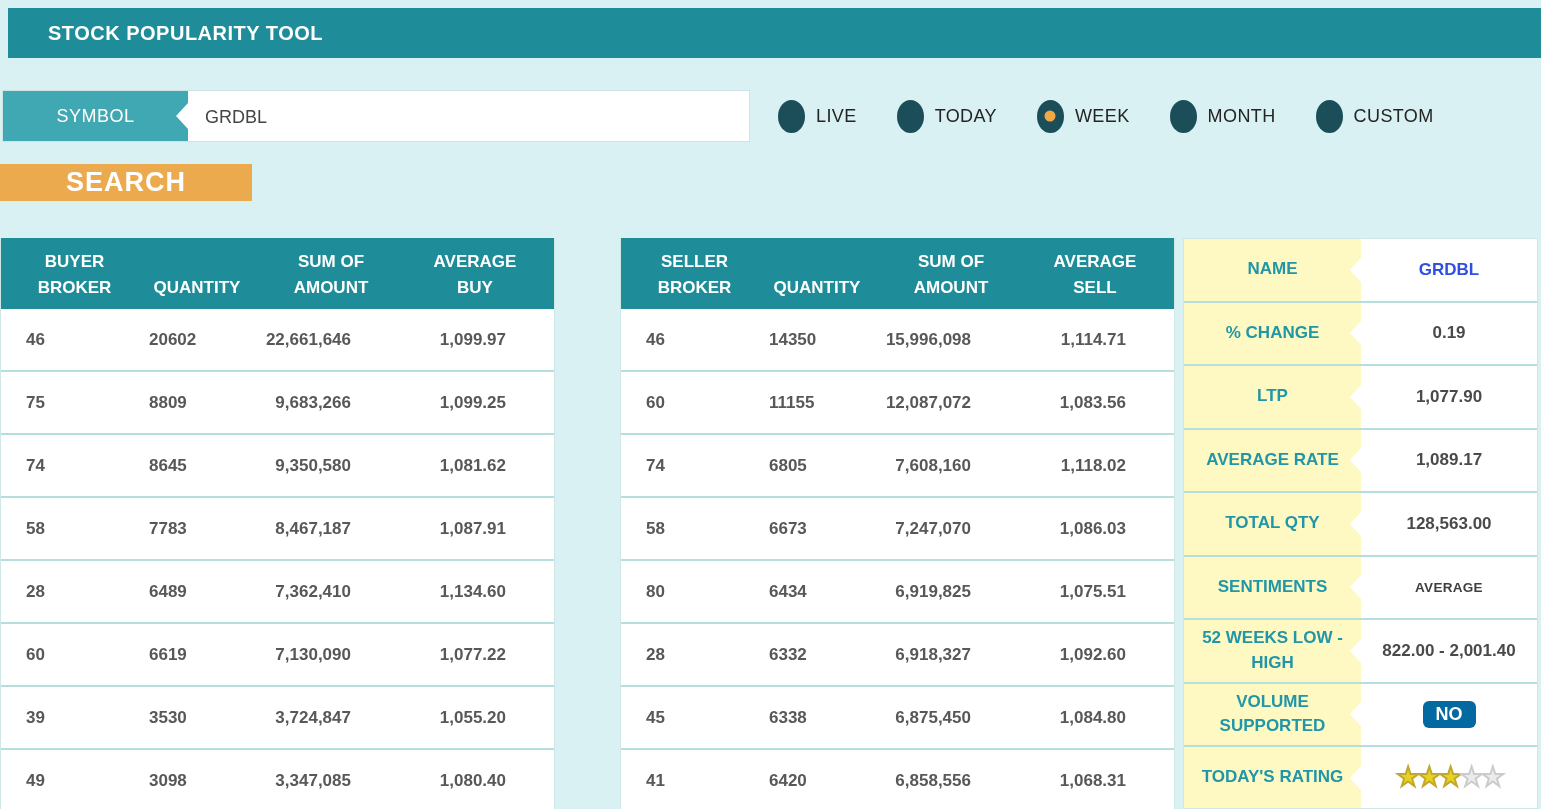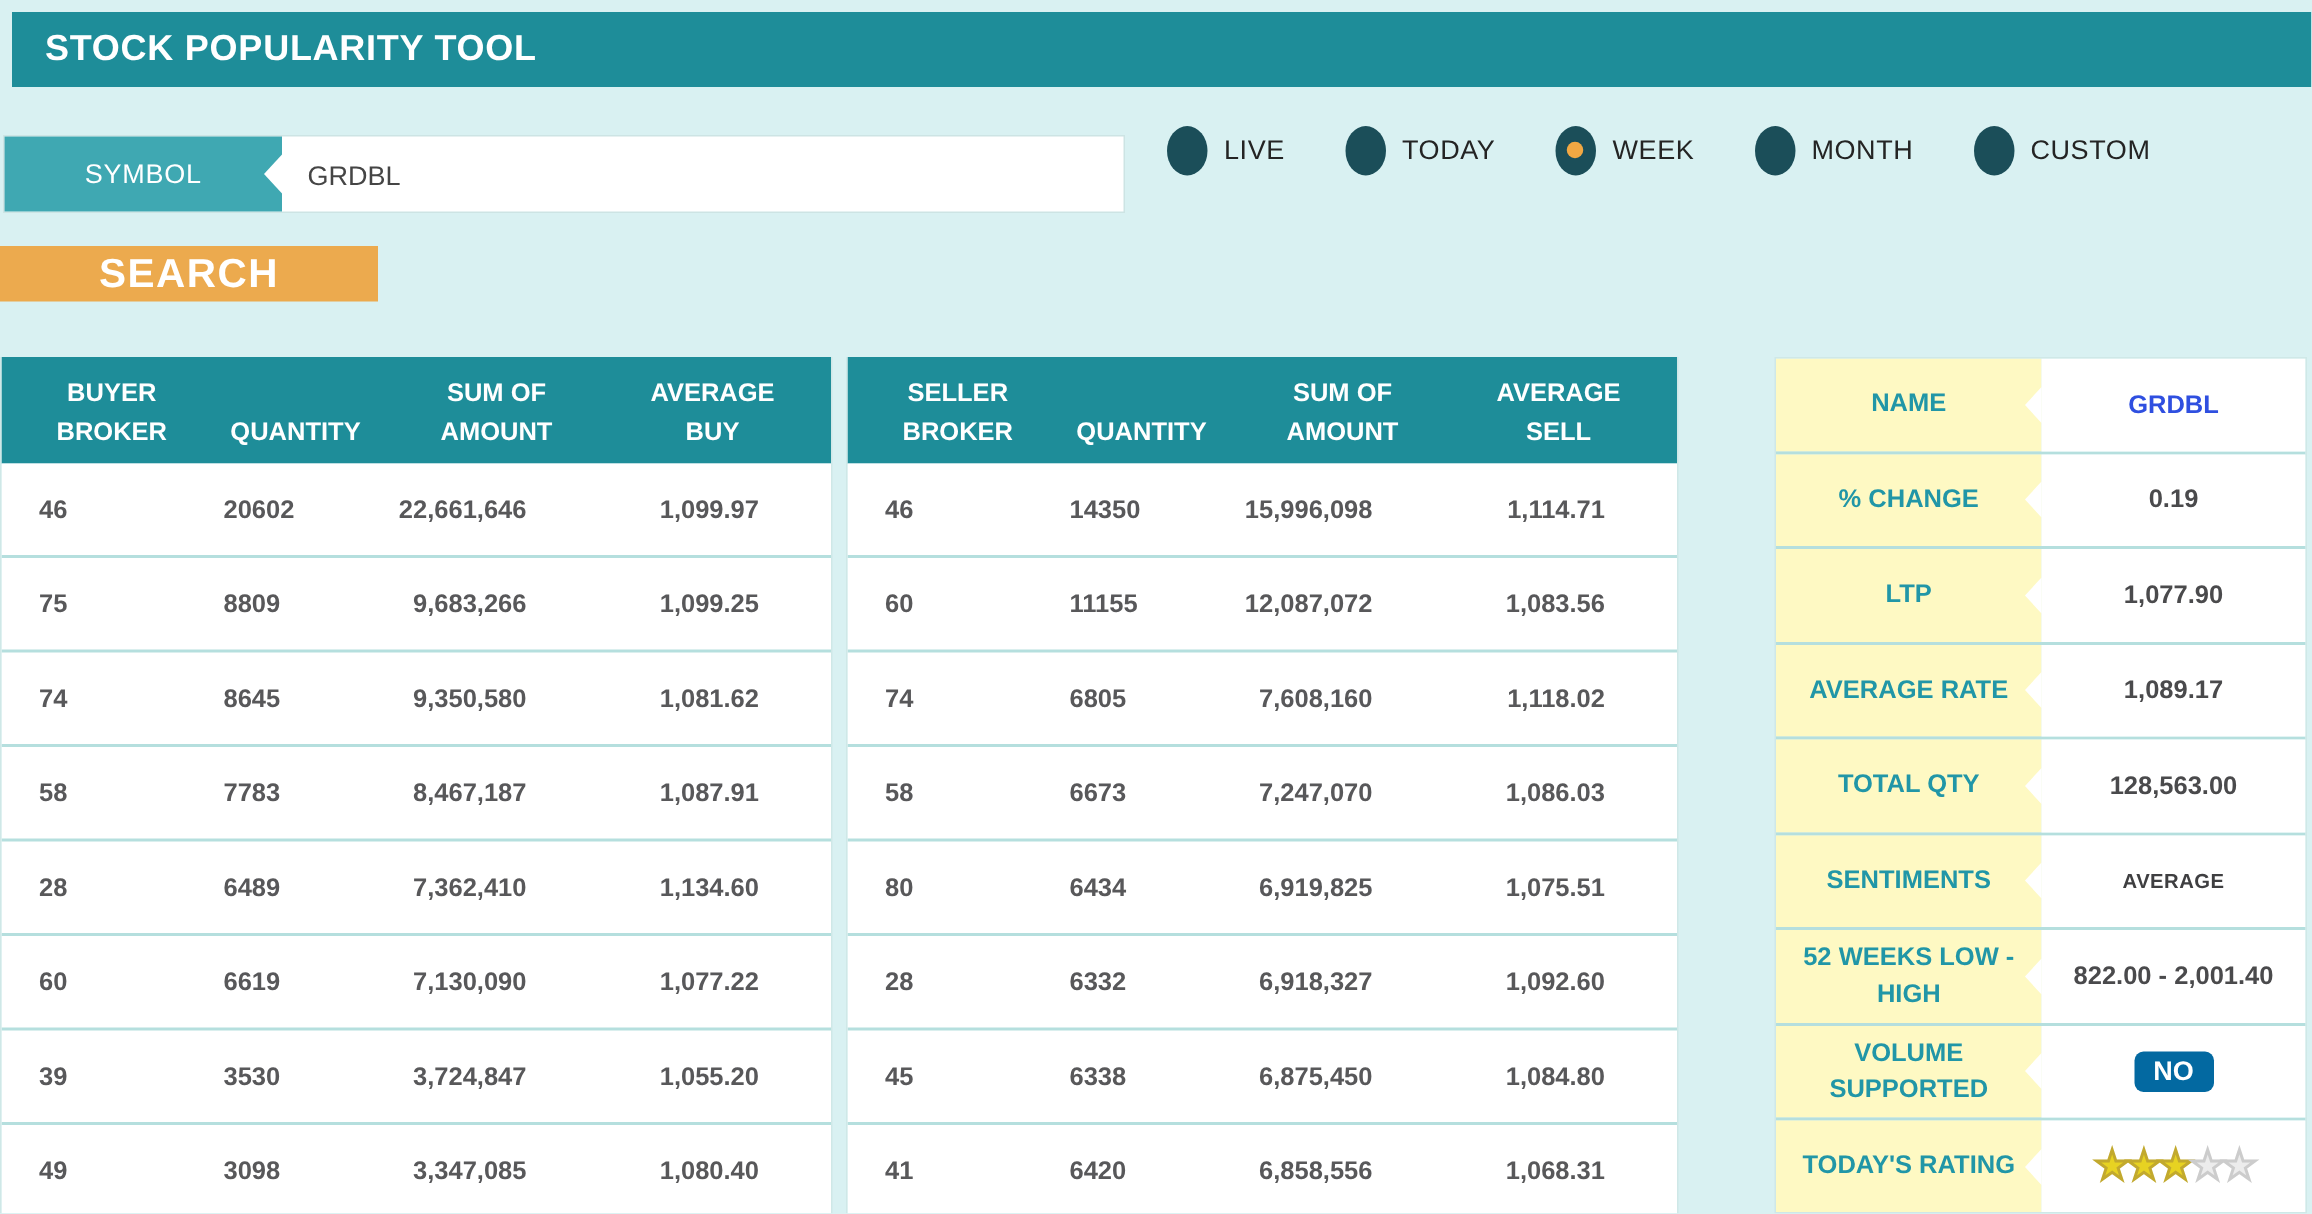--- a/index.html
+++ b/index.html
@@ -1,46 +1,46 @@
 <!DOCTYPE html>
 <html><head>
 <meta charset="utf-8">
 <style>
   html,body{margin:0;padding:0;}
   body{font-family:"Liberation Sans", sans-serif; background:#d9f1f2;}
   .page{position:relative;width:1541px;height:809px;overflow:hidden;background:#d9f1f2;}
 
   
   .topbar{position:absolute;left:8px;top:8px;right:0;height:50px;background:#1e8d99;display:flex;align-items:center;}
-  .topbar h1{margin:0;padding-left:22px;color:#ffffff;font-size:24px;letter-spacing:.5px;font-weight:bold;}
+  .topbar h1{margin:0;padding-left:40px;color:#ffffff;font-size:20px;letter-spacing:.5px;font-weight:bold;}
 
   
   .symbol-field{position:absolute;left:2px;top:90px;width:746px;height:50px;background:#ffffff;border:1px solid #cde4e4;display:flex;}
   .symbol-label{position:relative;width:185px;height:100%;background:#3fa8b2;display:flex;align-items:center;justify-content:center;flex:none;}
   .symbol-label span{color:#ffffff;font-size:18px;letter-spacing:.5px;}
   .symbol-label::after{content:'';position:absolute;right:0;top:50%;transform:translateY(-50%);
     border-right:12px solid #ffffff;border-top:13px solid transparent;border-bottom:13px solid transparent;}
   .symbol-input{flex:1;border:none;outline:none;height:100%;font-family:inherit;font-size:18px;color:#454545;padding-left:17px;background:transparent;}
 
   
-  .periods{position:absolute;left:778px;top:74px;height:52px;display:flex;align-items:center;}
+  .periods{position:absolute;left:778px;top:90px;height:52px;display:flex;align-items:center;}
   .period{display:flex;align-items:center;margin-right:40px;cursor:pointer;}
   .radio{position:relative;width:27px;height:33px;border-radius:50%;background:#1b4e59;flex:none;margin-right:11px;}
   .radio .dot{display:none;position:absolute;left:50%;top:50%;transform:translate(-50%,-50%);width:11px;height:11px;border-radius:50%;background:#f2a843;}
   .period.selected .radio .dot{display:block;}
   .plabel{font-size:18px;color:#242424;letter-spacing:.4px;}
 
   
   .search-btn{position:absolute;left:0;top:164px;width:252px;height:37px;background:#ecaa4e;border:none;
     color:#ffffff;font-family:inherit;font-size:27px;font-weight:bold;letter-spacing:1px;cursor:pointer;}
 
   
   .table-wrap{position:absolute;top:238px;width:553px;height:571px;overflow:hidden;border-left:1px solid #cfe8e7;border-right:1px solid #cfe8e7;}
   .table-wrap.buyer{left:0;}
-  .table-wrap.seller{left:564px;}
+  .table-wrap.seller{left:620px;}
   table{border-collapse:collapse;table-layout:fixed;width:553px;}
   col.w1{width:137px;} col.w2{width:118px;} col.w3{width:140px;} col.w4{width:158px;}
   thead th{background:#1e8d99;color:#ffffff;font-size:17px;font-weight:bold;text-align:center;vertical-align:bottom;height:62px;padding:0 0 9px 0;}
   th .hs{display:inline-block;line-height:1.5;}
   th.c1{padding-left:10px;} th.c1 .hs{max-width:95px;}
   th.c3{padding-left:10px;} th.c3 .hs{max-width:105px;}
   th.c4 .hs{max-width:95px;}
   tbody td{background:#ffffff;height:61px;font-size:17px;font-weight:bold;color:#58585a;padding:0;}
   tbody tr + tr td{border-top:2px solid #b5dfde;}
   td.c1{padding-left:25px;}

